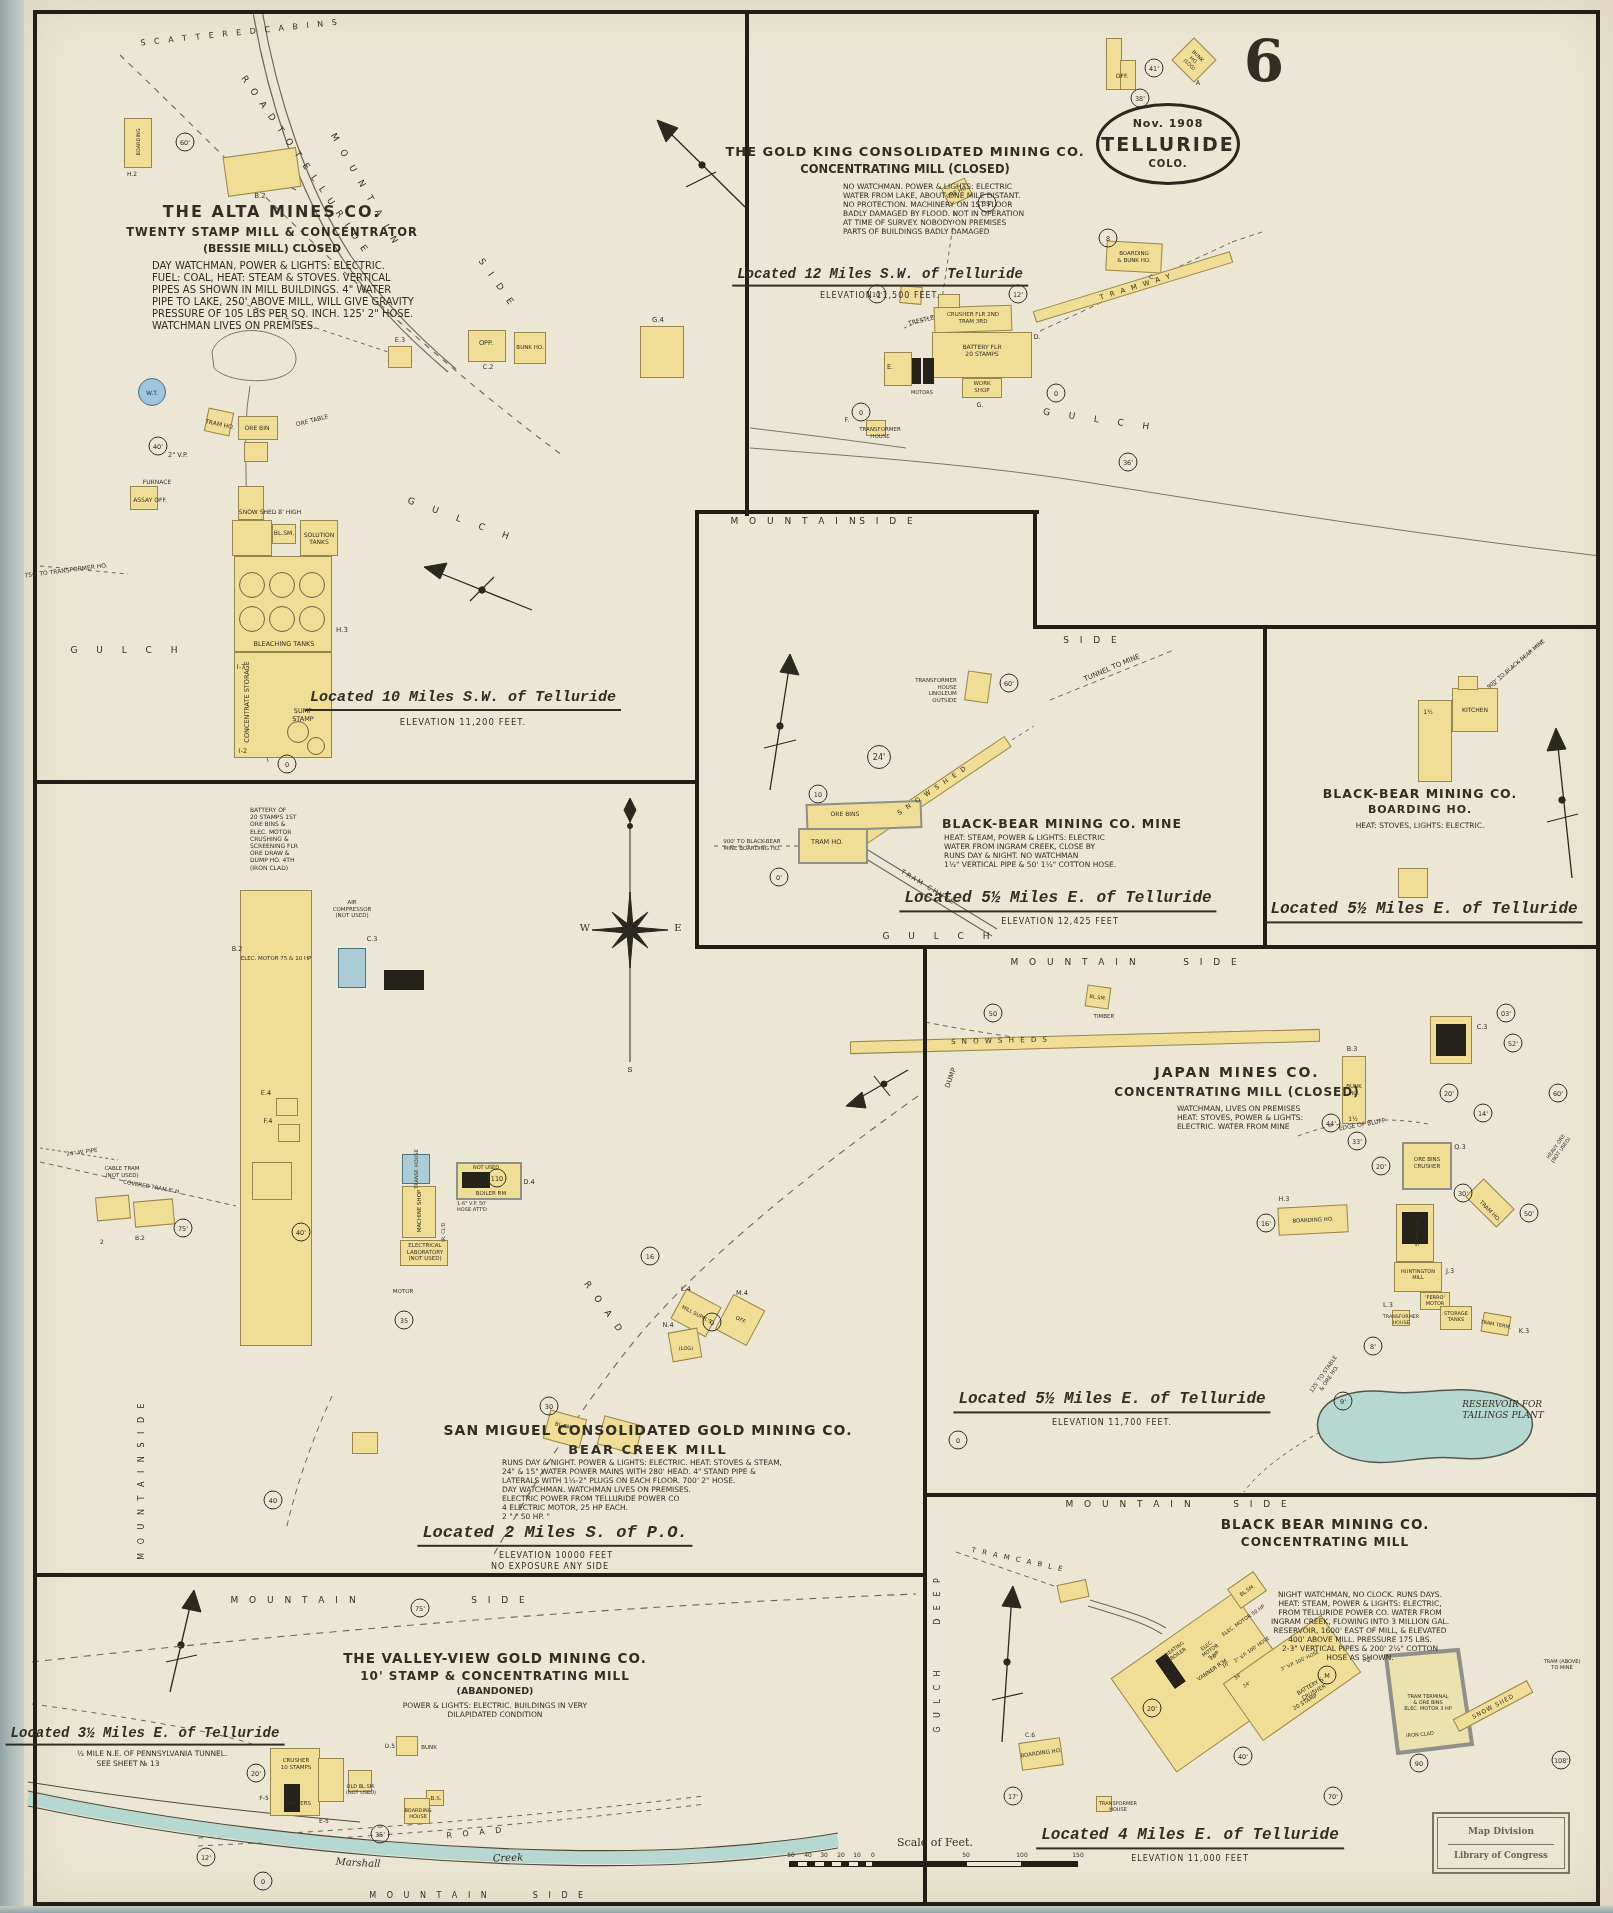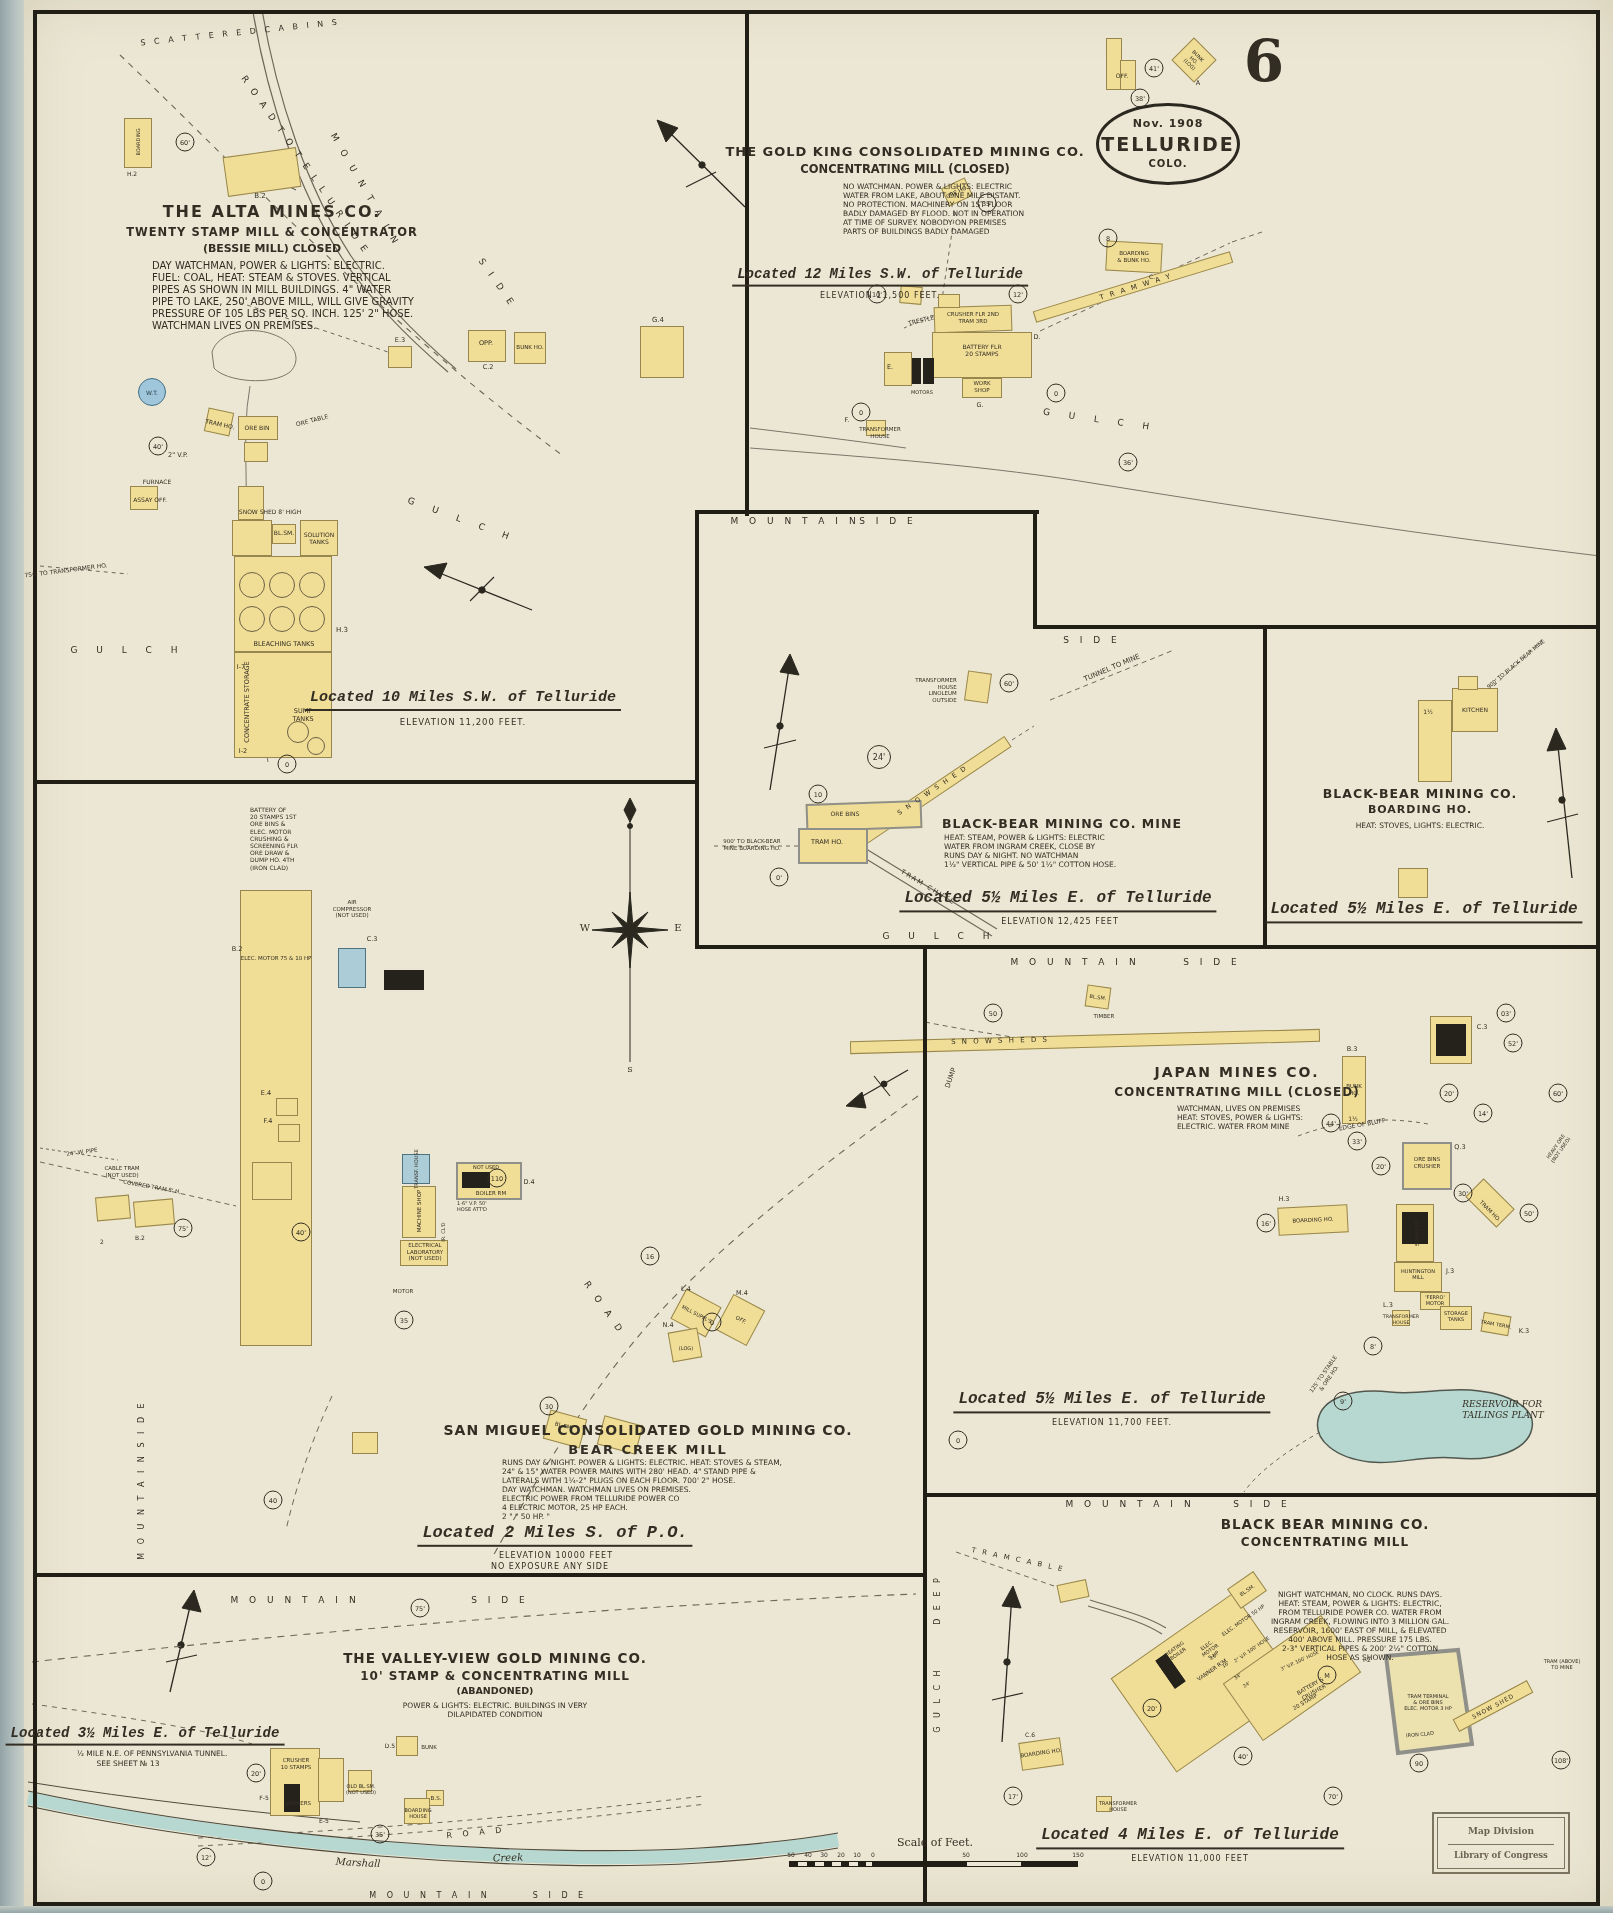--- a/index.html
+++ b/index.html
@@ -232,21 +232,21 @@
 TANKS</div>
     <div class="t f6 c" style="left:66px;top:570px;transform:translate(-50%,-50%) rotate(-7deg)">750' TO TRANSFORMER HO.</div>
     <div class="t f65 c" style="left:486px;top:344px">OPP.</div>
     <div class="t f65 c" style="left:488px;top:368px">C.2</div>
     <div class="t f55 c" style="left:530px;top:347px">BUNK HO.</div>
     <div class="t f65 c" style="left:400px;top:341px">E.3</div>
     <div class="t f65 c" style="left:284px;top:645px">BLEACHING TANKS</div>
     <div class="t f7 c" style="left:342px;top:630px">H.3</div>
     <div class="t f65 c" style="left:248px;top:702px;transform:translate(-50%,-50%) rotate(-90deg)">CONCENTRATE STORAGE</div>
     <div class="t f65 c ml" style="left:303px;top:716px;text-align:center">SUMP
-TANKS</div>
+STAMP</div>
     <div class="t f65 c" style="left:241px;top:668px">I-7</div>
     <div class="t f65 c" style="left:243px;top:752px">I-2</div>
     <div class="circ sm" style="left:185px;top:142px">60'</div>
     <div class="circ sm" style="left:158px;top:446px">40'</div>
     <div class="circ sm" style="left:287px;top:764px">0</div>
     <div class="t b c s2" style="left:272px;top:212px;font-size:16px">THE ALTA MINES CO.</div>
     <div class="t b c s1 f115" style="left:272px;top:233px">TWENTY STAMP MILL &amp; CONCENTRATOR</div>
     <div class="t b c f11" style="left:272px;top:249px">(BESSIE MILL)  CLOSED</div>
     <div class="t ml" style="left:152px;top:260px;font-size:10px">DAY WATCHMAN, POWER &amp; LIGHTS: ELECTRIC.
 FUEL: COAL, HEAT: STEAM &amp; STOVES. VERTICAL

